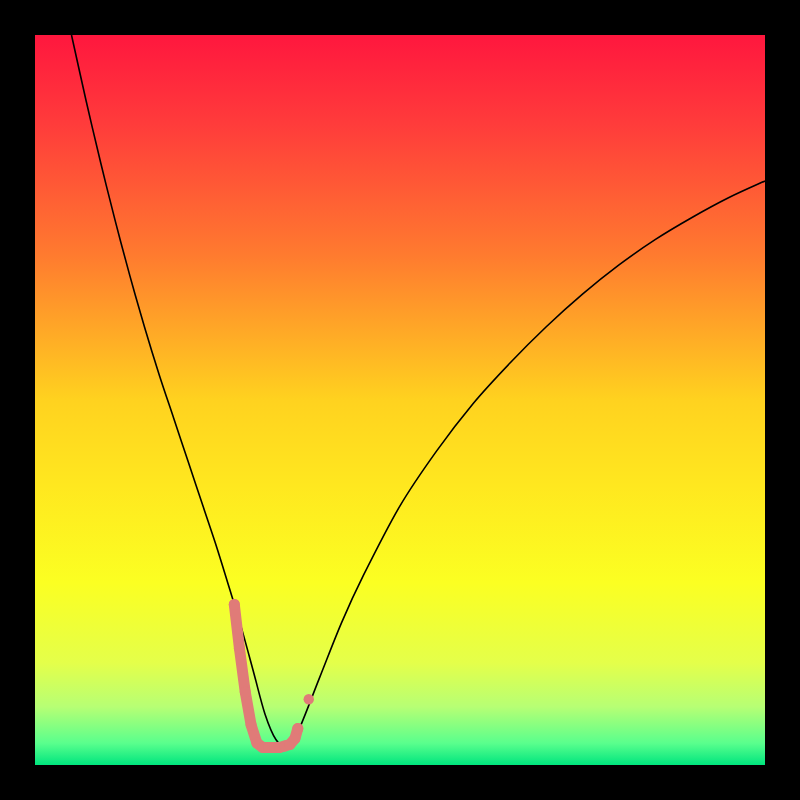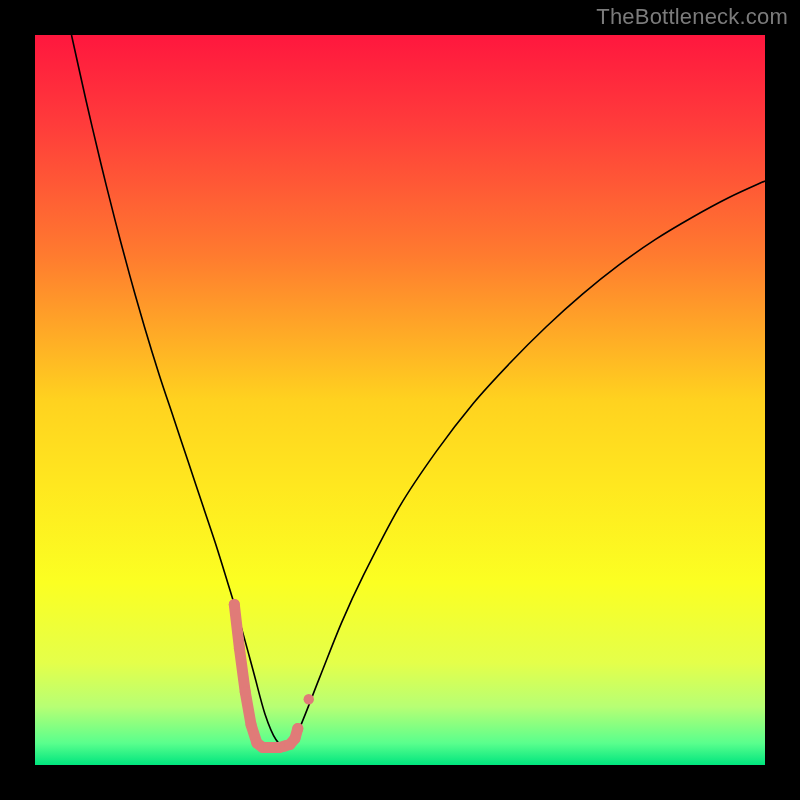--- a/index.html
+++ b/index.html
@@ -33,21 +33,20 @@
     font-size: 22px;
     font-weight: 500;
     letter-spacing: 0.2px;
   }
   svg { display: block; }
 </style>
 </head>
 <body>
 
 <div class="frame">
-  <div class="watermark">TheBottleneck.com</div>
   <div class="plot-area">
     <svg id="chart-svg" width="730" height="730" viewBox="0 0 730 730" preserveAspectRatio="none">
       <defs>
         <linearGradient id="bg-grad" x1="0" y1="0" x2="0" y2="1">
             <stop offset="0%" stop-color="#ff173e"></stop>
             <stop offset="12%" stop-color="#ff3b3b"></stop>
             <stop offset="30%" stop-color="#ff7a2f"></stop>
             <stop offset="50%" stop-color="#ffd21f"></stop>
             <stop offset="62%" stop-color="#ffe81f"></stop>
             <stop offset="75%" stop-color="#fbff22"></stop>

